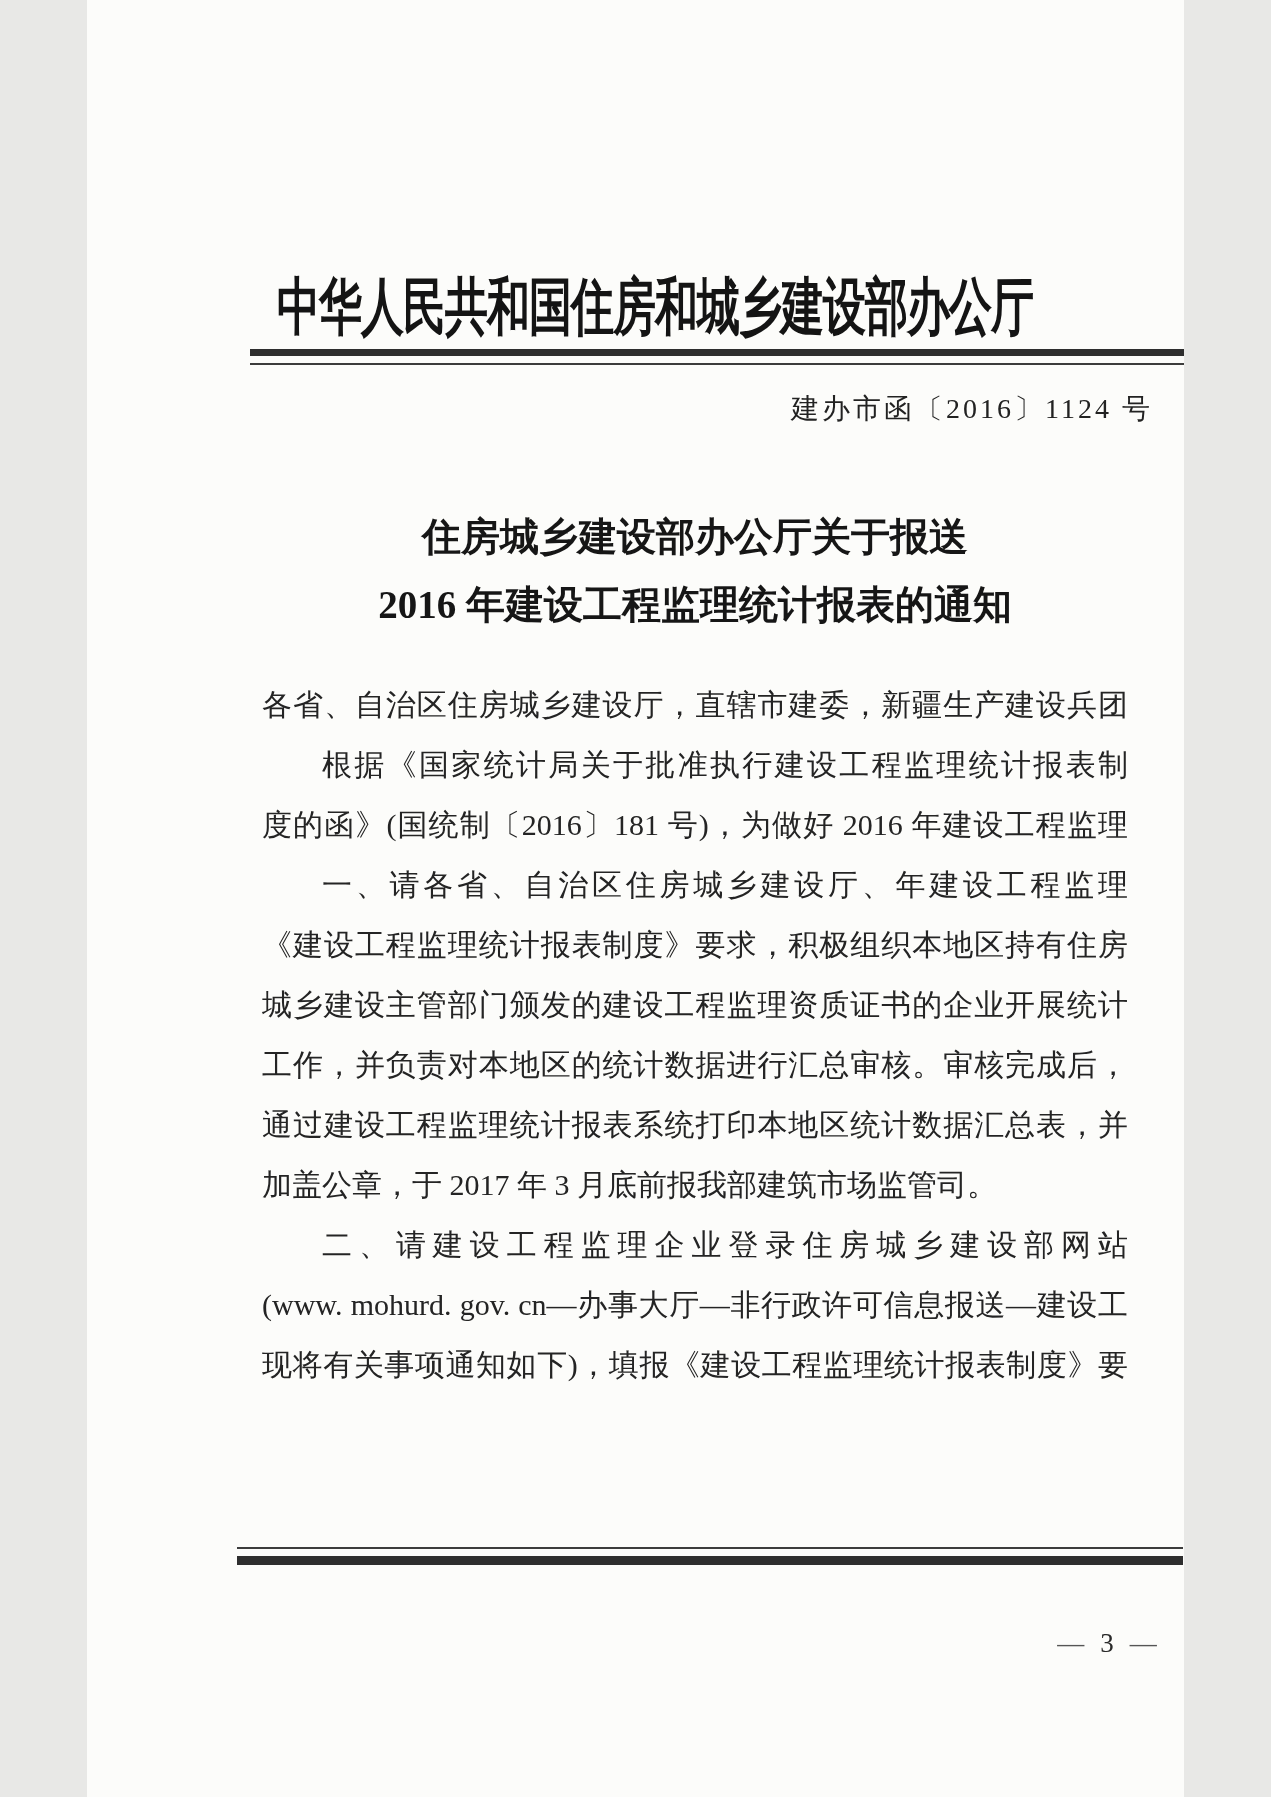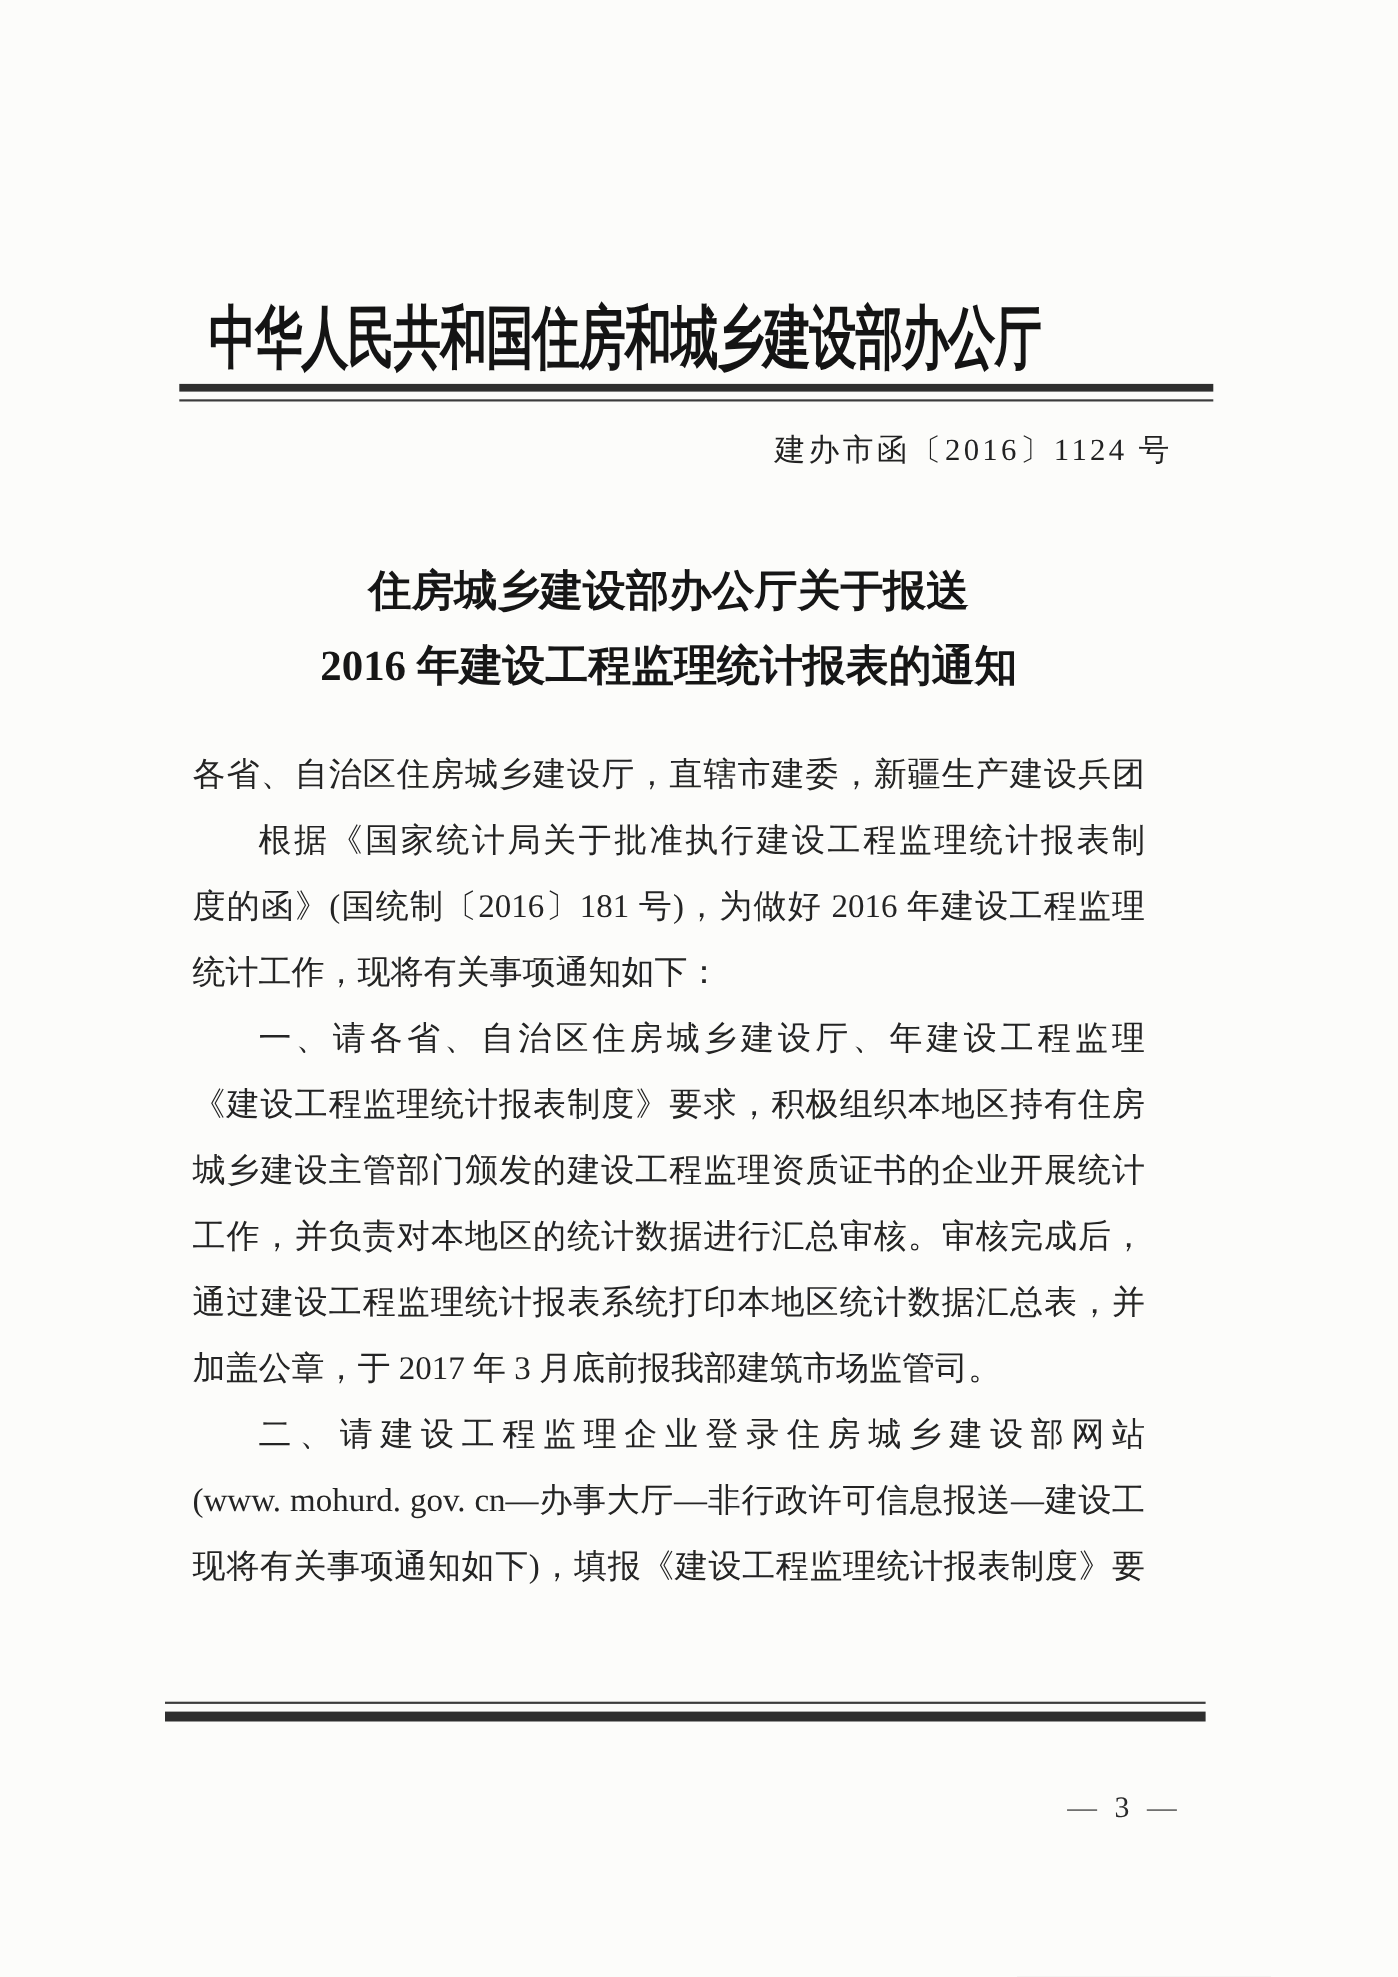--- a/index.html
+++ b/index.html
@@ -2,21 +2,21 @@
 <html><head>
 <meta charset="utf-8">
 <style>
   html, body {
     margin: 0;
     padding: 0;
     background: #e8e8e6;
   }
   .page {
     position: relative;
-    width: 1271px;
+    width: 1097px;
     height: 1797px;
     margin: 0 auto;
     background: #fcfcfa;
     overflow: hidden;
     font-family: "Liberation Serif", "DejaVu Serif", serif;
     color: #1f1f1f;
   }
 
   
   .letterhead {
@@ -146,21 +146,20 @@
 
   <div class="doc-number">建办市函〔2016〕1124 号</div>
 
   <div class="doc-title line1">住房城乡建设部办公厅关于报送</div>
   <div class="doc-title line2">2016 年建设工程监理统计报表的通知</div>
 
   <div class="body-text" id="body-lines">
       <div class="bodyline fill">各省、自治区住房城乡建设厅，直辖市建委，新疆生产建设兵团</div>
       <div class="bodyline indent fill">根据《国家统计局关于批准执行建设工程监理统计报表制</div>
       <div class="bodyline fill">度的函》(国统制〔2016〕181 号)，为做好 2016 年建设工程监理</div>
-      <div class="bodyline">统计工作，现将有关事项通知如下：</div>
       <div class="bodyline indent fill">一、请各省、自治区住房城乡建设厅、年建设工程监理</div>
       <div class="bodyline fill">《建设工程监理统计报表制度》要求，积极组织本地区持有住房</div>
       <div class="bodyline fill">城乡建设主管部门颁发的建设工程监理资质证书的企业开展统计</div>
       <div class="bodyline fill">工作，并负责对本地区的统计数据进行汇总审核。审核完成后，</div>
       <div class="bodyline fill">通过建设工程监理统计报表系统打印本地区统计数据汇总表，并</div>
       <div class="bodyline">加盖公章，于 2017 年 3 月底前报我部建筑市场监管司。</div>
       <div class="bodyline indent fill">二、请建设工程监理企业登录住房城乡建设部网站</div>
       <div class="bodyline fill">(www. mohurd. gov. cn—办事大厅—非行政许可信息报送—建设工</div>
       <div class="bodyline fill">现将有关事项通知如下)，填报《建设工程监理统计报表制度》要</div>
     </div>

